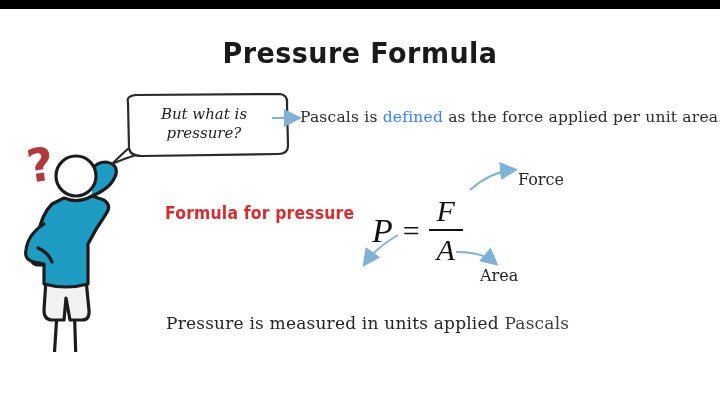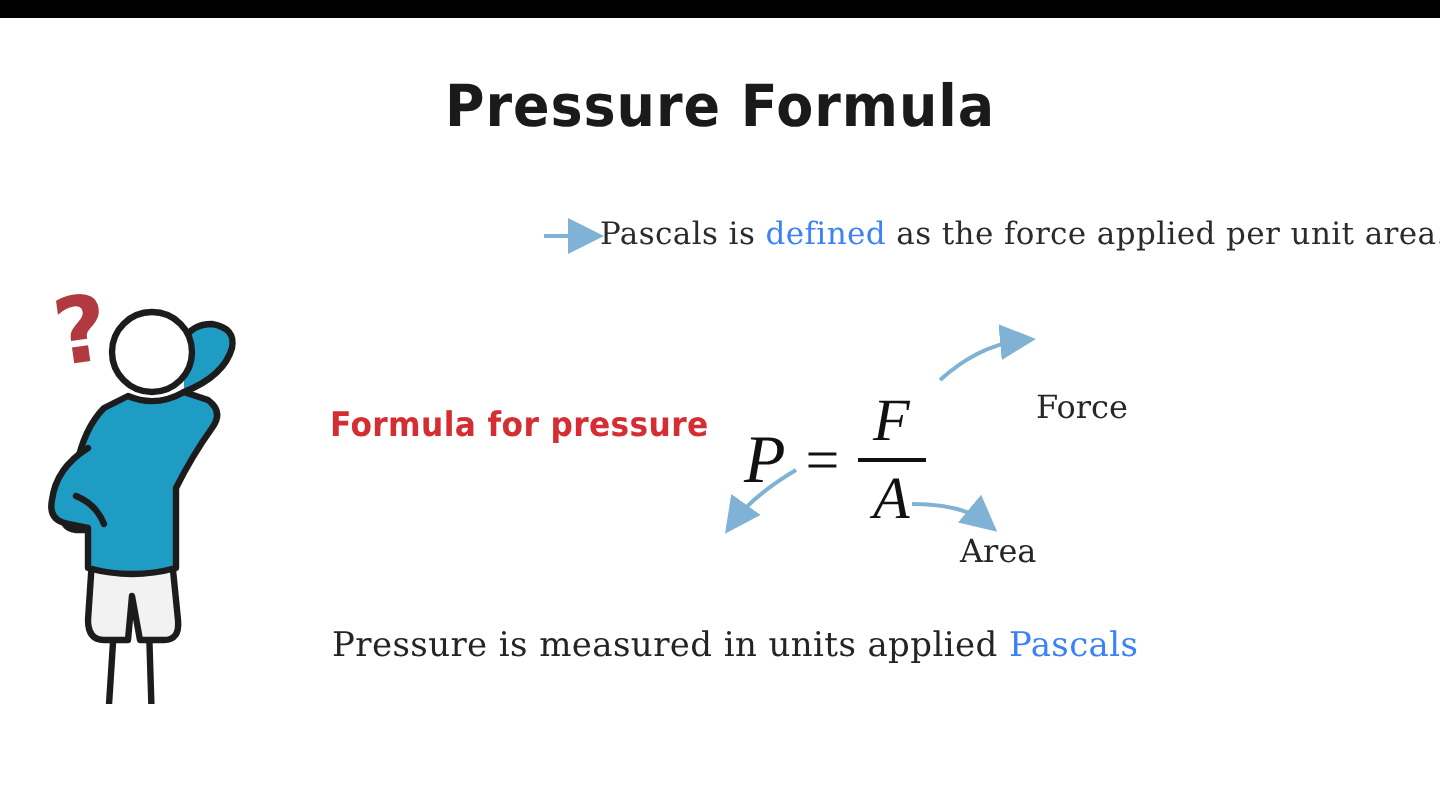--- a/index.html
+++ b/index.html
@@ -130,21 +130,21 @@
   }
 
   
   .anno {
     position: absolute;
     font-family: "DejaVu Serif", serif;
     font-size: 16px;
     color: #262626;
     white-space: nowrap;
   }
-  .anno-force    { left: 518px; top: 170px; margin-top: 24px; }
+  .anno-force    { left: 518px; top: 170px; }
   .anno-pressure { left: 331px; top: 266px; }
   .anno-area     { left: 480px; top: 266px; text-align: center; }
 
   
   .arrows {
     position: absolute;
     left: 0; top: 0;
     width: 720px; height: 404px;
     pointer-events: none;
   }
@@ -152,21 +152,21 @@
   
   .units {
     position: absolute;
     left: 166px; top: 313px;
     font-family: "DejaVu Serif", serif;
     font-size: 17px;
     color: #242424;
     white-space: nowrap;
     letter-spacing: 0.2px;
   }
-  .units .hl { color: #3b82f6; }
+  .units .hl { color: #404040; }
 </style>
 </head>
 <body>
 
 <div id="stage">
 
   <div class="bar-top"></div>
 
   <div class="title">Pressure Formula</div>
 
@@ -189,20 +189,27 @@
         <path d="M36 76 Q20 86 18 102 Q16 112 26 114 L36 116" fill="#1f9cc4"></path>
         <path d="M30 100 Q40 104 44 114"></path>
 
         <circle cx="68" cy="28" r="20" fill="#ffffff"></circle>
       </g>
     </svg>
   </div>
 
   <div class="qmark">?</div>
 
+  <div class="bubble-wrap">
+    <svg class="bubble-svg" width="190" height="80" viewBox="0 0 190 80">
+      <path d="M16 10 Q14 4 24 3 L168 2 Q176 3 175 12 L176 54 Q176 62 166 62 L30 64 Q18 64 17 56 Z
+               M17 56 Q10 62 0 72 Q14 66 24 63" fill="#ffffff" stroke="#2a2a2a" stroke-width="2.2" stroke-linejoin="round"></path>
+    </svg>
+    <div class="bubble-text">But what is pressure?</div>
+  </div>
 
   <div class="definition">
     <span>Pascals is </span><span class="hl">defined</span><span> as the force applied per unit area.</span>
   </div>
 
   <div class="red-label">Formula for pressure</div>
 
   <div class="formula">
     <span class="lhs">P</span>
     <span class="eq">=</span>

